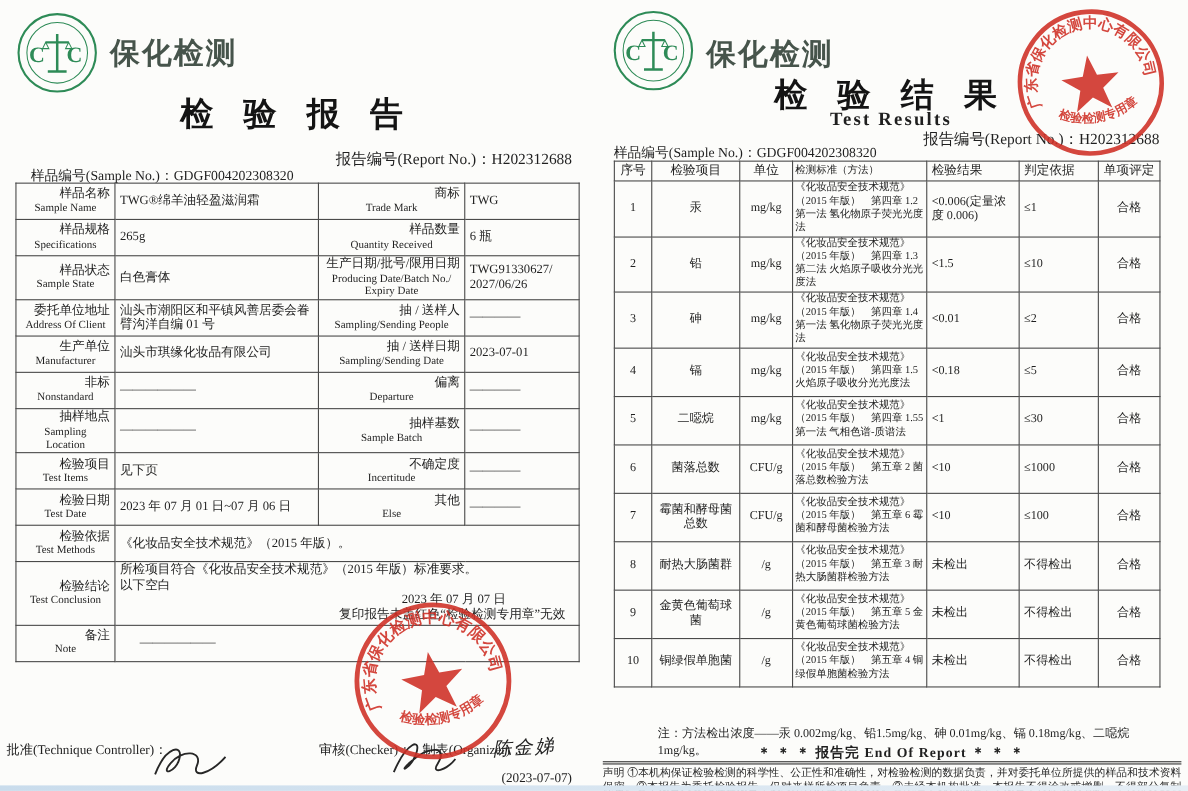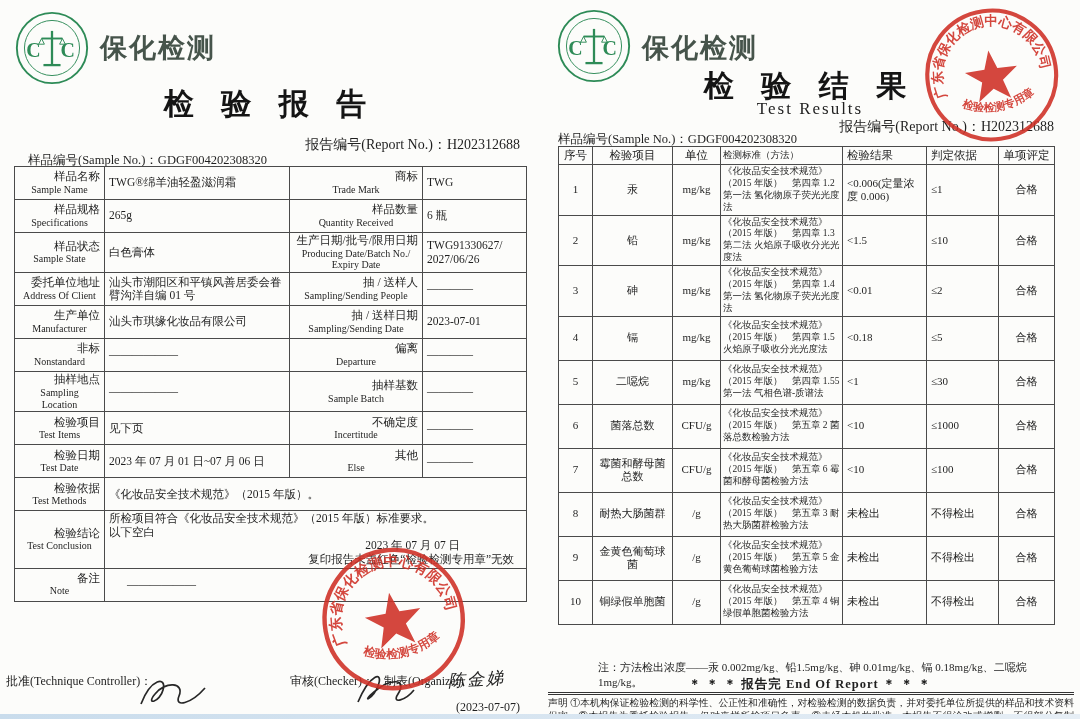--- a/index.html
+++ b/index.html
@@ -12,21 +12,21 @@
 
   .logo-row{position:absolute;display:flex;align-items:center;gap:10px;}
   .page.left .logo-row{left:14px;top:10px;}
   .page.right .logo-row{left:16px;top:8px;}
   .brand{font-size:27px;font-weight:bold;color:#46544b;letter-spacing:2px;font-family:"Liberation Sans",sans-serif;}
 
   .doc-title{position:absolute;left:0;width:100%;text-align:center;font-size:30px;font-weight:bold;
              letter-spacing:10px;color:#141414;white-space:nowrap;}
   .page.left .doc-title{top:84px;}
   .page.right .doc-title{top:66px;}
-  .doc-subtitle{position:absolute;left:0;width:100%;text-align:center;font-size:17px;font-weight:normal;letter-spacing:2px;}
+  .doc-subtitle{position:absolute;left:0;width:100%;text-align:center;font-size:17px;font-weight:bold;letter-spacing:2px;}
   .page.left .doc-subtitle{top:119px;}
   .page.right .doc-subtitle{top:99px;}
 
   .report-no{position:absolute;font-size:14px;}
   .page.left .report-no{top:136px;right:20px;}
   .page.right .report-no{top:118px;right:26px;}
   .sample-no{position:absolute;font-size:12.5px;}
   .page.left .sample-no{top:152px;left:28px;}
   .page.right .sample-no{top:131px;left:18px;}
 

